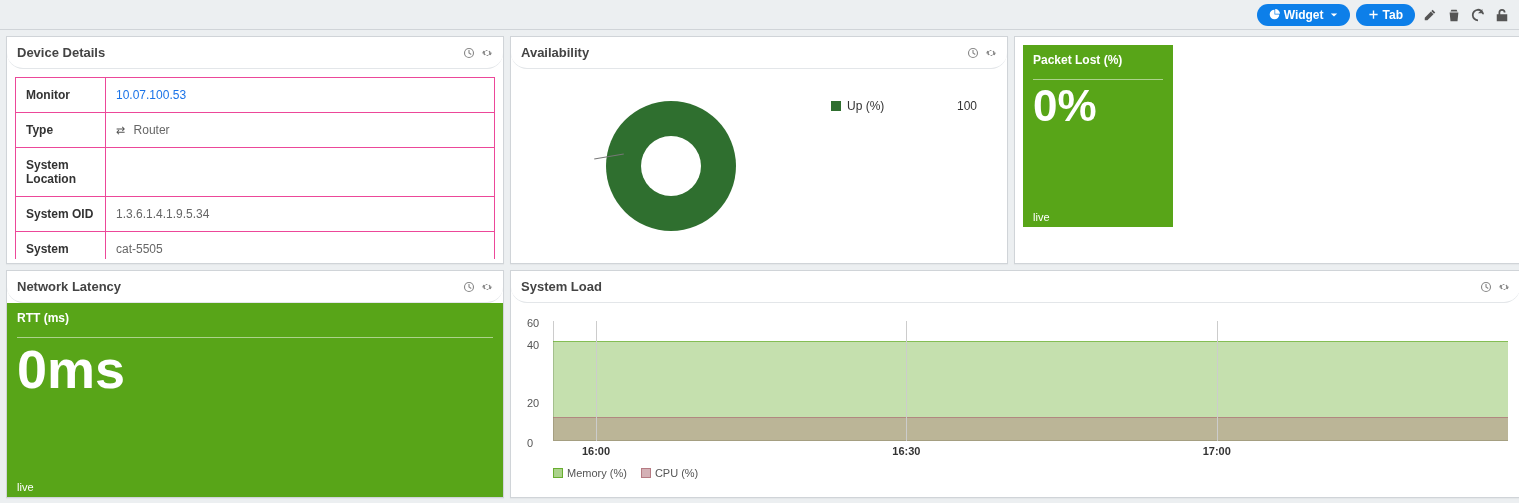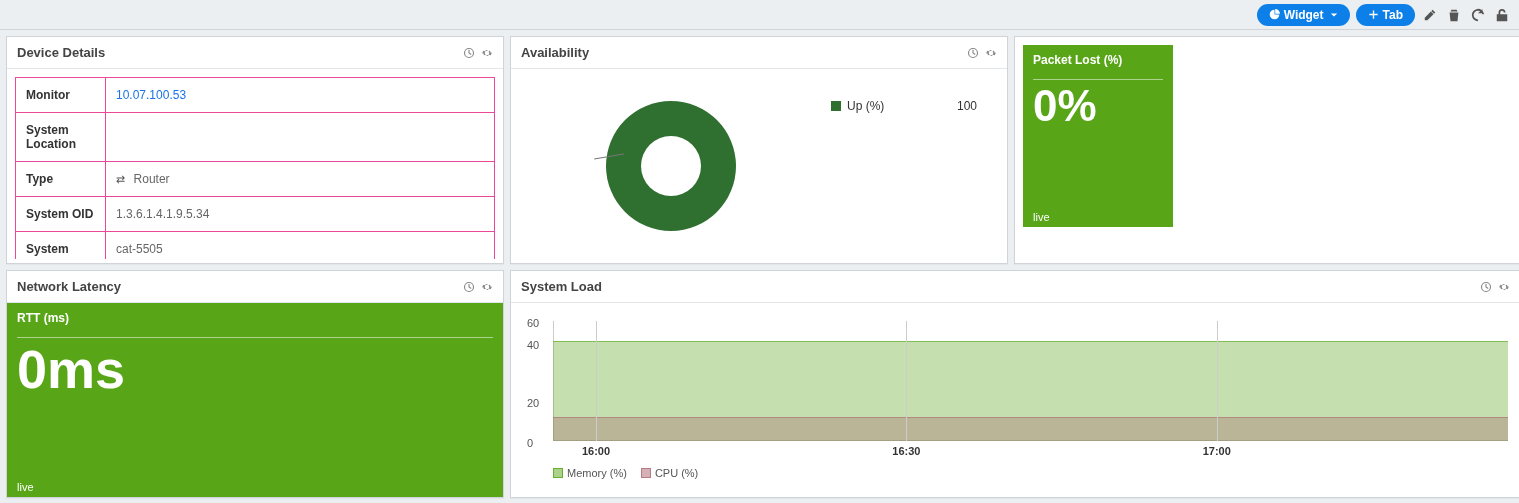--- a/index.html
+++ b/index.html
@@ -81,20 +81,21 @@
   }
   .panel-header {
     display: flex;
     align-items: center;
     height: 32px;
     padding: 0 10px;
     font-weight: bold;
     font-size: 13px;
     color: #444;
     border-bottom: 1px solid #e3e6e9;
+    border-radius: 16px;
   }
   .panel-header .spacer { flex: 1; }
   .panel-header .header-icons { display: flex; gap: 6px; color: #888; }
   .panel-header .header-icons svg { width: 12px; height: 12px; display: block; }
   .panel-body { padding: 10px; }
 
   
   .kv-table { width: 100%; border-collapse: collapse; font-size: 12px; }
   .kv-table td, .kv-table th {
     border: 1px solid #ec4899;
@@ -283,29 +284,29 @@
       </span>
     </div>
     <div class="panel-body">
       <table class="kv-table">
         <tbody>
             <tr>
           <th>Monitor</th>
           <td><a href="#" class="link-ish">10.07.100.53</a></td>
         </tr>
         <tr>
-          <th>System Location</th>
-          <td></td>
-        </tr>
-        <tr>
           <th>Type</th>
           <td>
             <span class="router-icon">⇄</span>
             <span class="muted">Router</span>
           </td>
+        </tr>
+        <tr>
+          <th>System Location</th>
+          <td></td>
         </tr>
         <tr>
           <th>System OID</th>
           <td class="muted">1.3.6.1.4.1.9.5.34</td>
         </tr>
         <tr>
           <th>System</th>
           <td class="muted">cat-5505</td>
         </tr>
       </tbody>

